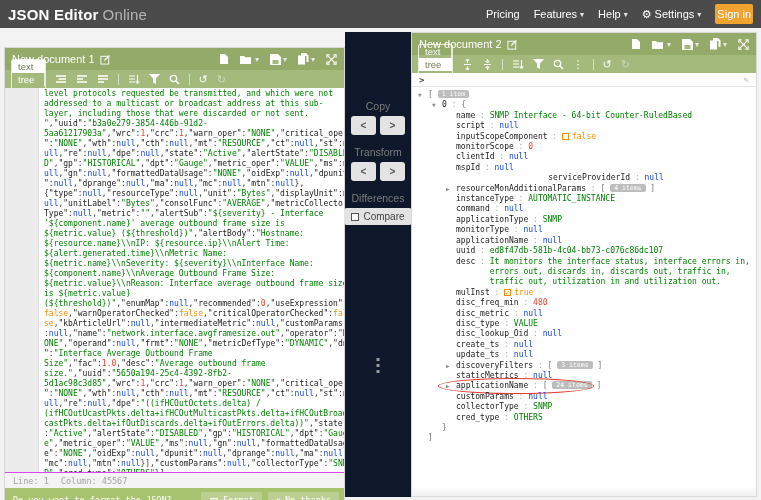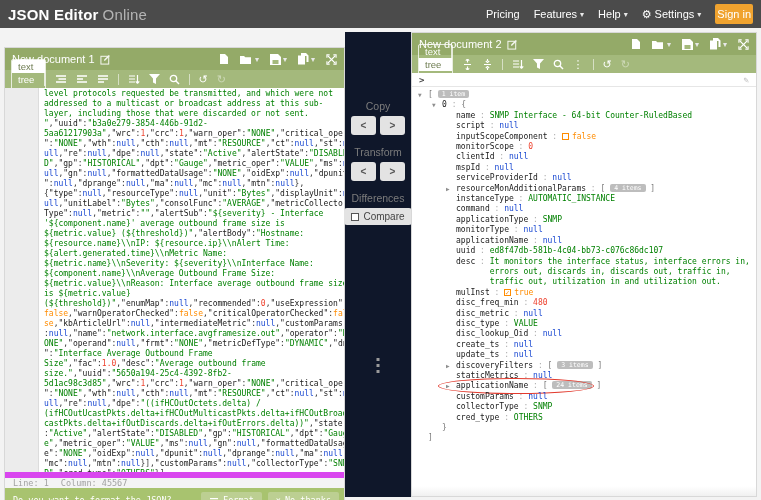--- a/index.html
+++ b/index.html
@@ -47,21 +47,21 @@
 
   
   .editor{flex:1; display:flex; overflow:hidden; background:#fff;}
   .gutter{width:34px; background:#ececec; border-right:1px solid #dcdcdc; flex:none;}
   .code{flex:1; padding:1px 3px 0 5px; overflow:hidden;}
   .code pre{font-family:"DejaVu Sans Mono",monospace; font-size:8px; line-height:10px;
             white-space:pre-wrap; overflow-wrap:break-word; color:var(--c-punct); width:304px;}
   .tk-k{color:var(--c-key);} .tk-s{color:var(--c-string);} .tk-n{color:var(--c-null);}
   .tk-b{color:var(--c-boolean);} .tk-d{color:var(--c-number);}
 
-  .statusbar{height:16px; background:#f4f4f4; border-top:6px solid #d946ef; flex:none;
+  .statusbar{height:16px; background:#f4f4f4; border-top:1px solid #d946ef; flex:none;
              display:flex; align-items:center; gap:12px; padding:0 8px;
              font-family:"DejaVu Sans Mono",monospace; font-size:8.5px; color:#a2a2a2;}
   .promptbar{height:23px; background:var(--c-bar_green); flex:none; display:flex; align-items:center;
              padding:0 5px 0 8px; gap:6px; font-family:"DejaVu Sans Mono",monospace;}
   .promptq{color:#fff; font-size:8.5px; margin-right:auto;}
   .pbtn{background:var(--c-button_green); border:none; border-radius:2px; color:#fff;
         font-family:"DejaVu Sans Mono",monospace; font-size:8.5px; padding:3px 8px; cursor:pointer;
         display:inline-flex; align-items:flex-end; gap:4px;}
 
   
@@ -356,21 +356,21 @@
   </div>
   <div class="tree">
       <div class="trow" style="padding-left: 6px;"><span class="exp">▼</span><span class="tbr">[ </span><span class="badge">1 item</span></div>
       <div class="trow" style="padding-left: 20px;"><span class="exp">▼</span><span class="tkey">0</span><span class="tsep2"> : </span><span class="tbr">{</span></div>
       <div class="trow" style="padding-left: 34px;"><span class="exp"></span><span class="tkey">name</span><span class="tsep2"> : </span><span class="tv-string">SNMP Interface - 64-bit Counter-RuledBased</span></div>
       <div class="trow" style="padding-left: 34px;"><span class="exp"></span><span class="tkey">script</span><span class="tsep2"> : </span><span class="tv-null">null</span></div>
       <div class="trow" style="padding-left: 34px;"><span class="exp"></span><span class="tkey">inputScopeComponent</span><span class="tsep2"> : </span><span class="chk"></span><span class="tv-boolean">false</span></div>
       <div class="trow" style="padding-left: 34px;"><span class="exp"></span><span class="tkey">monitorScope</span><span class="tsep2"> : </span><span class="tv-number">0</span></div>
       <div class="trow" style="padding-left: 34px;"><span class="exp"></span><span class="tkey">clientId</span><span class="tsep2"> : </span><span class="tv-null">null</span></div>
       <div class="trow" style="padding-left: 34px;"><span class="exp"></span><span class="tkey">mspId</span><span class="tsep2"> : </span><span class="tv-null">null</span></div>
-      <div class="trow" style="padding-left: 34px;"><span class="exp"></span><span class="tkey">serviceProviderId</span><span class="tsep2"> : </span><span class="tv-null">null</span></div>
+      <div class="trow" style="padding-left: 34px; text-align: center;"><span class="exp"></span><span class="tkey">serviceProviderId</span><span class="tsep2"> : </span><span class="tv-null">null</span></div>
       <div class="trow" style="padding-left: 34px;"><span class="exp">▶</span><span class="tkey">resourceMonAdditionalParams</span><span class="tsep2"> : </span><span class="tbr">[ </span><span class="badge">4 items</span><span class="tbr"> ]</span></div>
       <div class="trow" style="padding-left: 34px;"><span class="exp"></span><span class="tkey">instanceType</span><span class="tsep2"> : </span><span class="tv-string">AUTOMATIC_INSTANCE</span></div>
       <div class="trow" style="padding-left: 34px;"><span class="exp"></span><span class="tkey">command</span><span class="tsep2"> : </span><span class="tv-null">null</span></div>
       <div class="trow" style="padding-left: 34px;"><span class="exp"></span><span class="tkey">applicationType</span><span class="tsep2"> : </span><span class="tv-string">SNMP</span></div>
       <div class="trow" style="padding-left: 34px;"><span class="exp"></span><span class="tkey">monitorType</span><span class="tsep2"> : </span><span class="tv-null">null</span></div>
       <div class="trow" style="padding-left: 34px;"><span class="exp"></span><span class="tkey">applicationName</span><span class="tsep2"> : </span><span class="tv-null">null</span></div>
       <div class="trow" style="padding-left: 34px;"><span class="exp"></span><span class="tkey">uuid</span><span class="tsep2"> : </span><span class="tv-string">ed8f47db-581b-4c04-bb73-c076c86dc107</span></div>
       <div class="trow" style="padding-left: 34px;"><span class="exp"></span><span class="tkey">desc</span><span class="tsep2"> : </span><span class="tv-string vwrap">It monitors the interface status, interface errors in, errors out, discards in, discards out, traffic in, traffic out, utilization in and utilization out.</span></div>
       <div class="trow" style="padding-left: 34px;"><span class="exp"></span><span class="tkey">mulInst</span><span class="tsep2"> : </span><span class="chk on"></span><span class="tv-boolean">true</span></div>
       <div class="trow" style="padding-left: 34px;"><span class="exp"></span><span class="tkey">disc_freq_min</span><span class="tsep2"> : </span><span class="tv-number">480</span></div>

